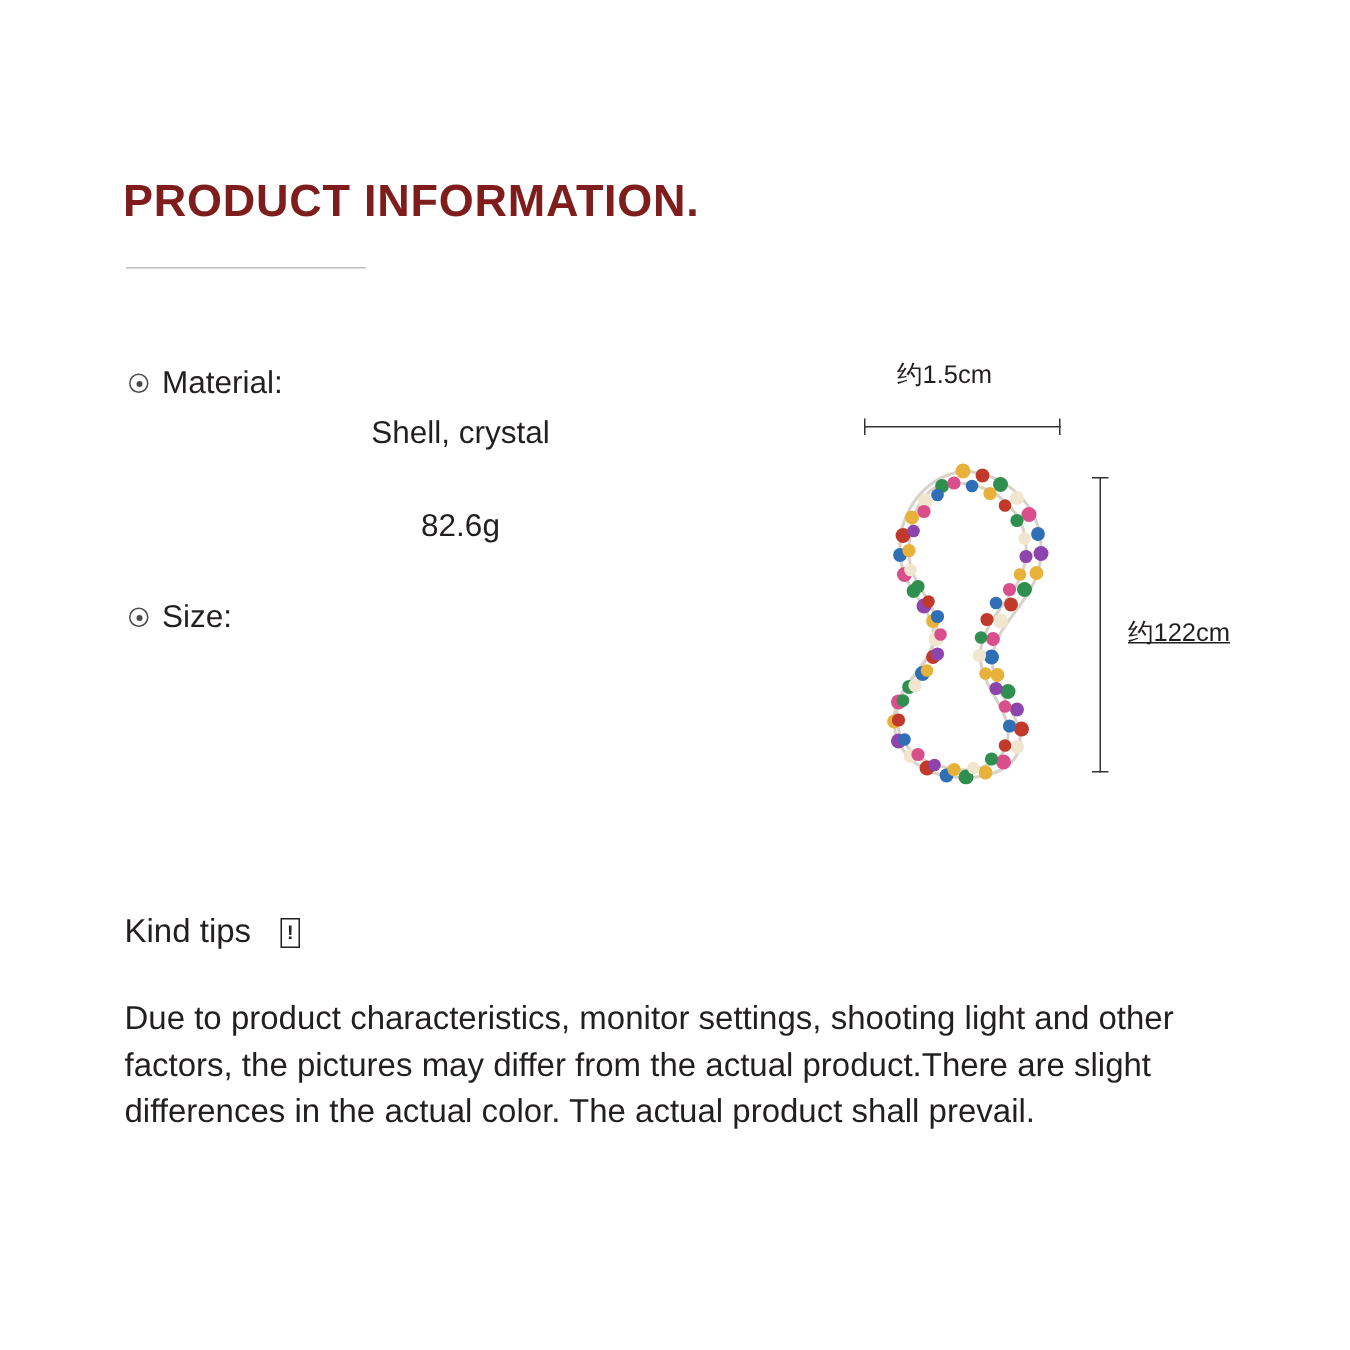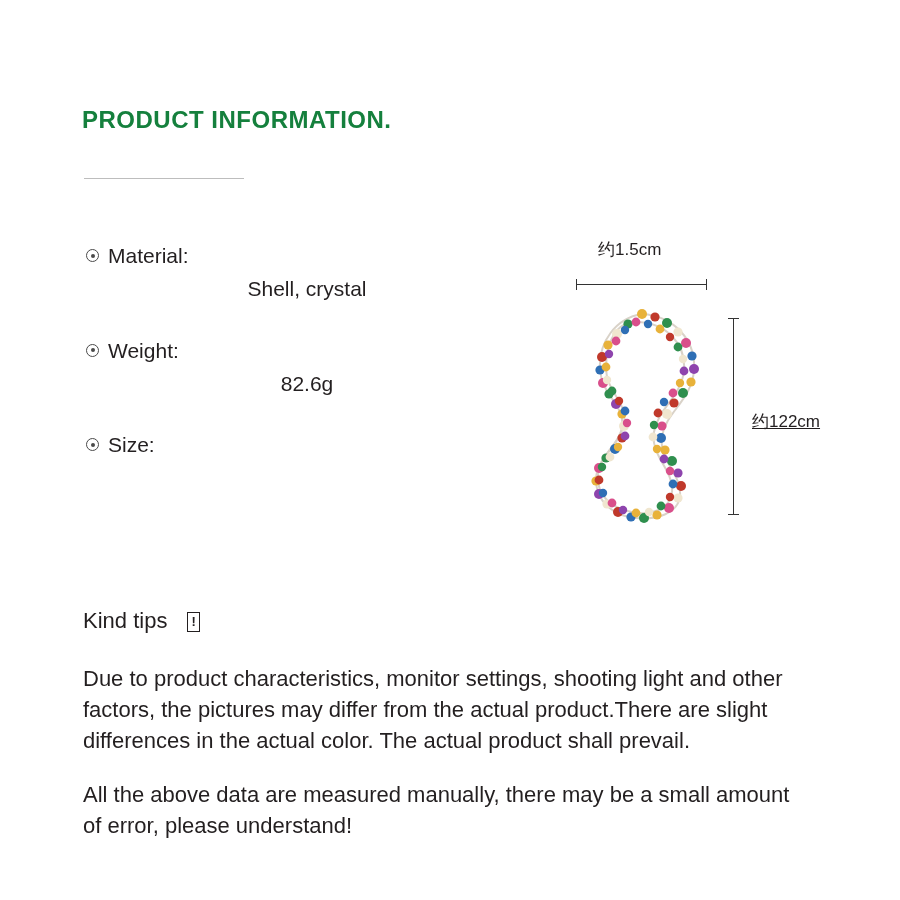--- a/index.html
+++ b/index.html
@@ -20,25 +20,25 @@
     position: absolute;
     left: 0; top: 0;
     width: 900px;
     height: 900px;
   }
 
   
   .title {
     position: absolute;
     left: 82px;
-    top: 106px;
-    font-size: 24px;
+    top: 118px;
+    font-size: 30px;
     font-weight: bold;
     letter-spacing: 0.5px;
-    color: #15803d;
+    color: #7f1d1d;
     white-space: nowrap;
   }
   .title-rule {
     position: absolute;
     left: 84px;
     top: 178px;
     width: 160px;
     height: 1px;
     background: #bdbdbd;
   }
@@ -212,24 +212,20 @@
 
     <div class="spec-item">
       <div class="spec-head">
         <span class="bullet"></span>
         <span class="spec-label">Material:</span>
       </div>
       <div class="spec-value">Shell, crystal</div>
     </div>
 
     <div class="spec-item">
-      <div class="spec-head">
-        <span class="bullet"></span>
-        <span class="spec-label">Weight:</span>
-      </div>
       <div class="spec-value">82.6g</div>
     </div>
 
     <div class="spec-item">
       <div class="spec-head">
         <span class="bullet"></span>
         <span class="spec-label">Size:</span>
       </div>
     </div>
 
@@ -338,16 +334,15 @@
     </svg>
   </div>
 
   <div class="tips-head">
     <span>Kind tips</span>
     <span class="warn-box">!</span>
   </div>
 
   <div class="tips-body">
     <p>Due to product characteristics, monitor settings, shooting light and other factors, the pictures may differ from the actual product.There are slight differences in the actual color. The actual product shall prevail.</p>
-    <p>All the above data are measured manually, there may be a small amount of error, please understand!</p>
   </div>
 
 </div>
 
 </body></html>

